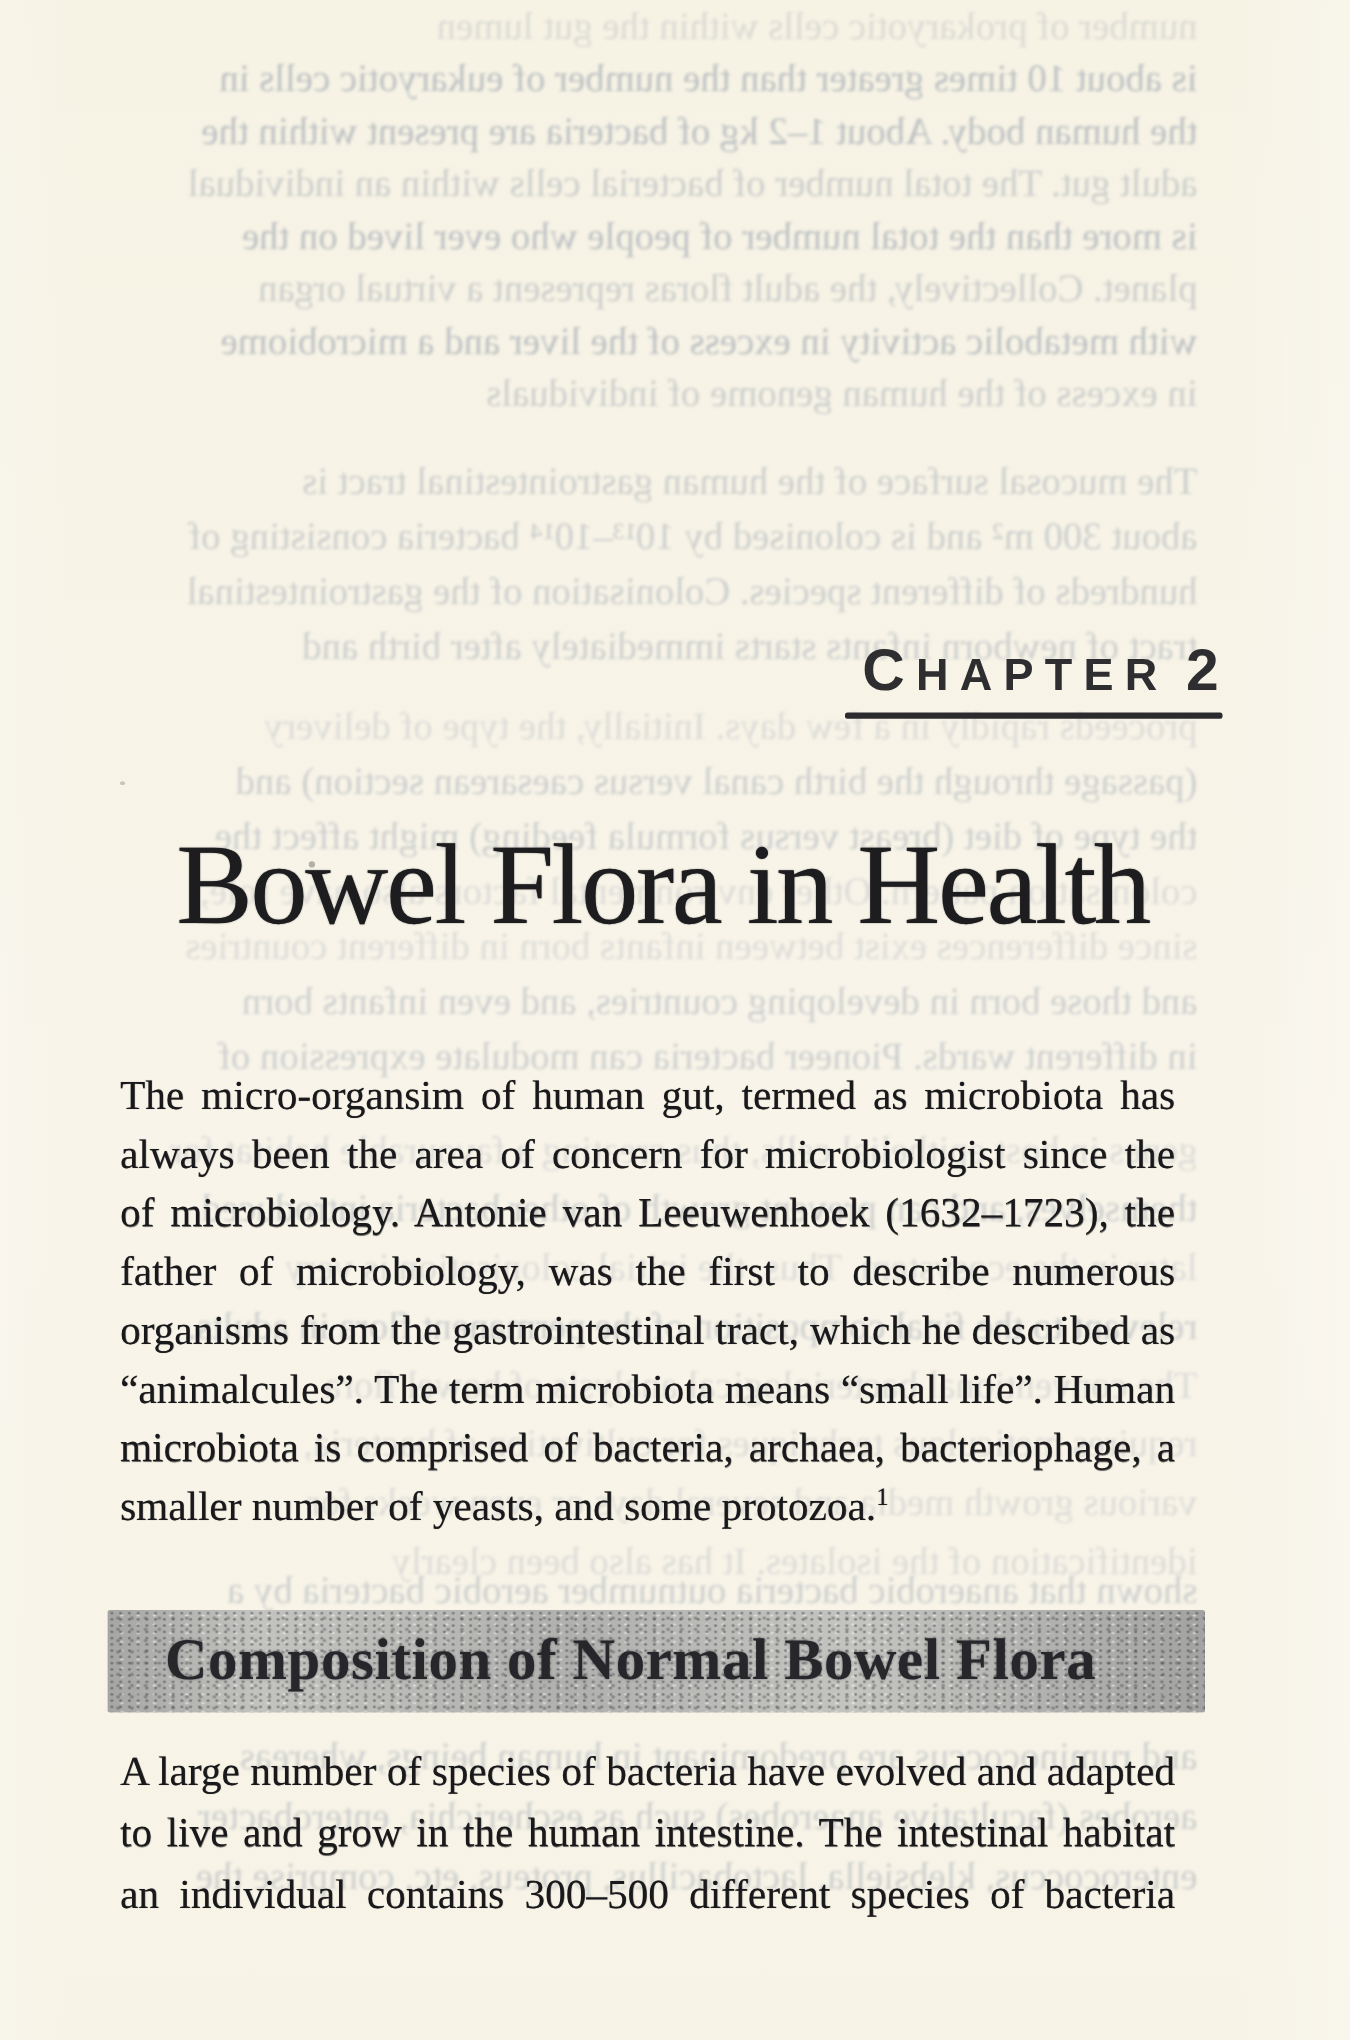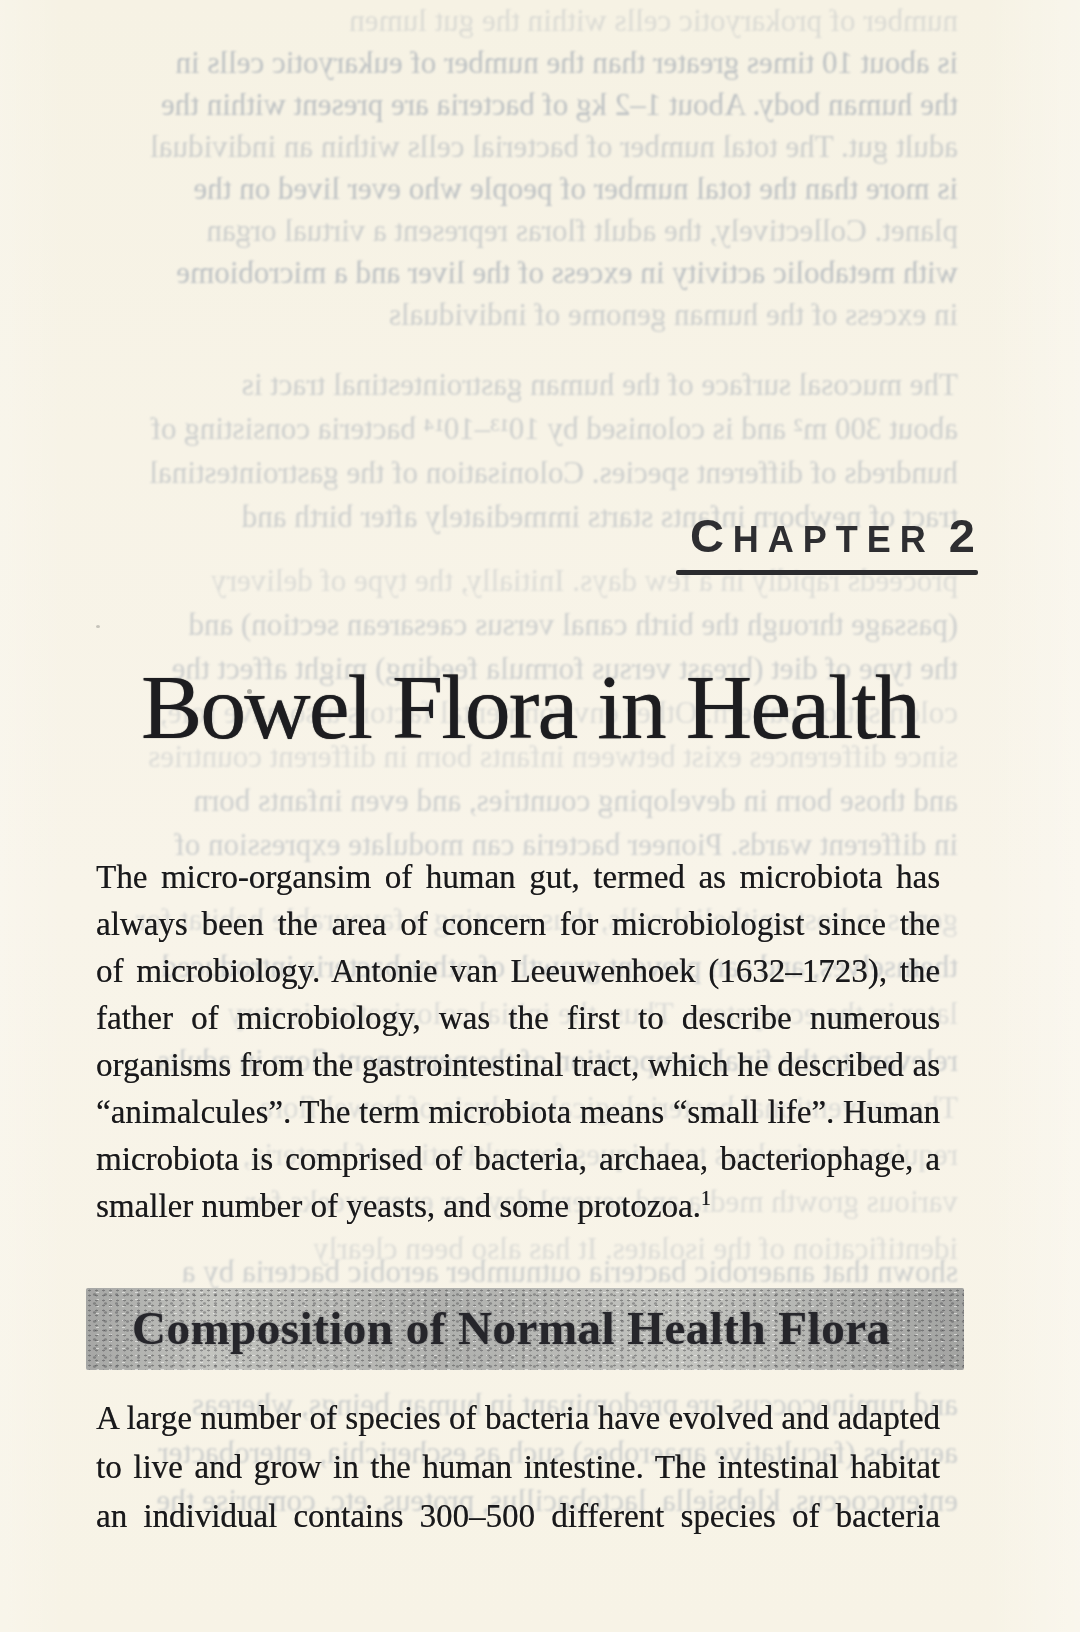--- a/index.html
+++ b/index.html
@@ -140,21 +140,21 @@
         <div class="pline">of microbiology. Antonie van Leeuwenhoek (1632–1723), the</div>
         <div class="pline">father of microbiology, was the first to describe numerous micro-</div>
         <div class="pline">organisms from the gastrointestinal tract, which he described as</div>
         <div class="pline">“animalcules”. The term microbiota means “small life”. Human</div>
         <div class="pline">microbiota is comprised of bacteria, archaea, bacteriophage, a</div>
       </div>
     <div class="pline last"><span>smaller number of yeasts, and some protozoa.</span><sup>1</sup></div>
   </div>
 
   <div class="section-band">
-    <div class="section-heading">Composition of Normal Health Flora</div>
+    <div class="section-heading">Composition of Normal Bowel Flora</div>
   </div>
 
   <div class="para para-2">
       <div class="pline">A large number of species of bacteria have evolved and adapted</div>
       <div class="pline">to live and grow in the human intestine. The intestinal habitat of</div>
       <div class="pline">an individual contains 300–500 different species of bacteria and</div>
     </div>
 
   <div class="speck s1"></div>
   <div class="speck s3"></div>

